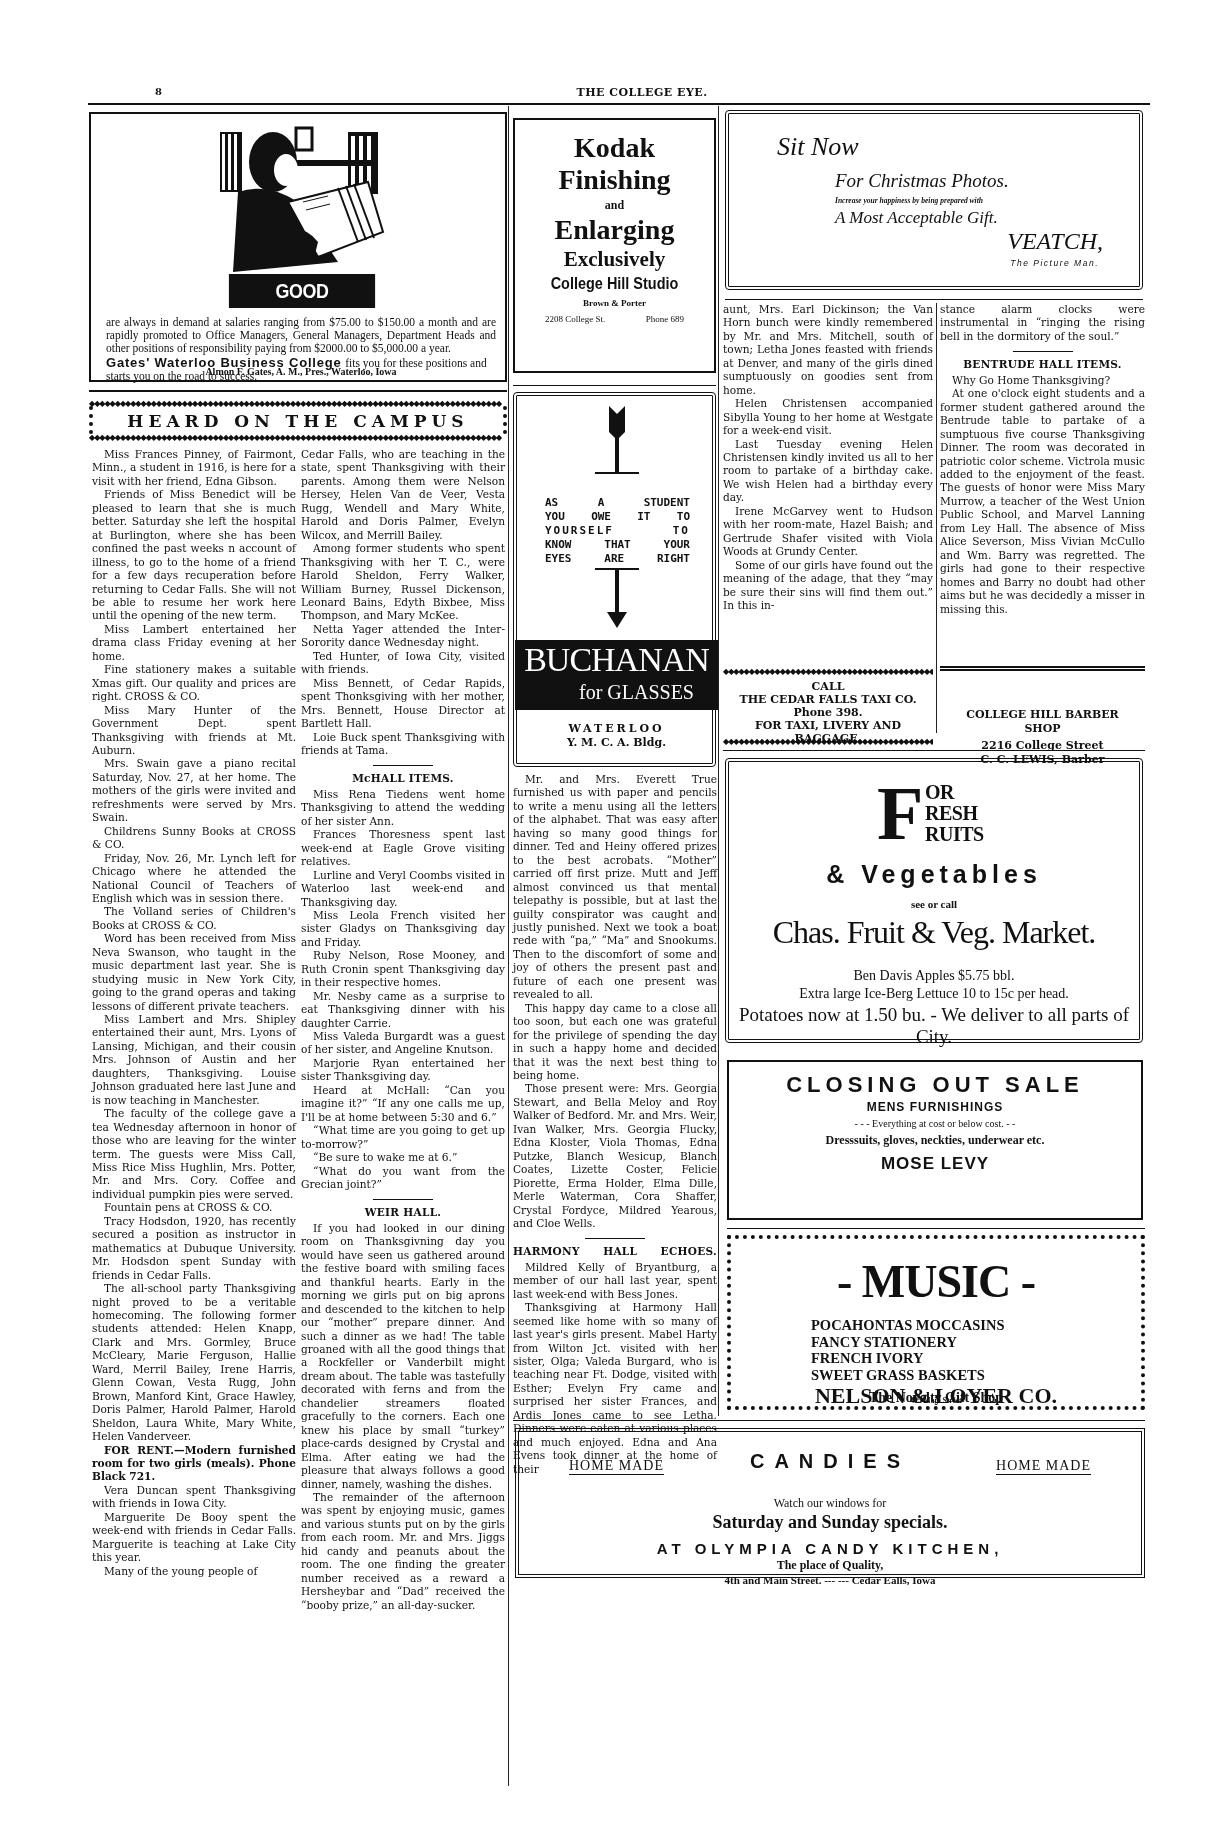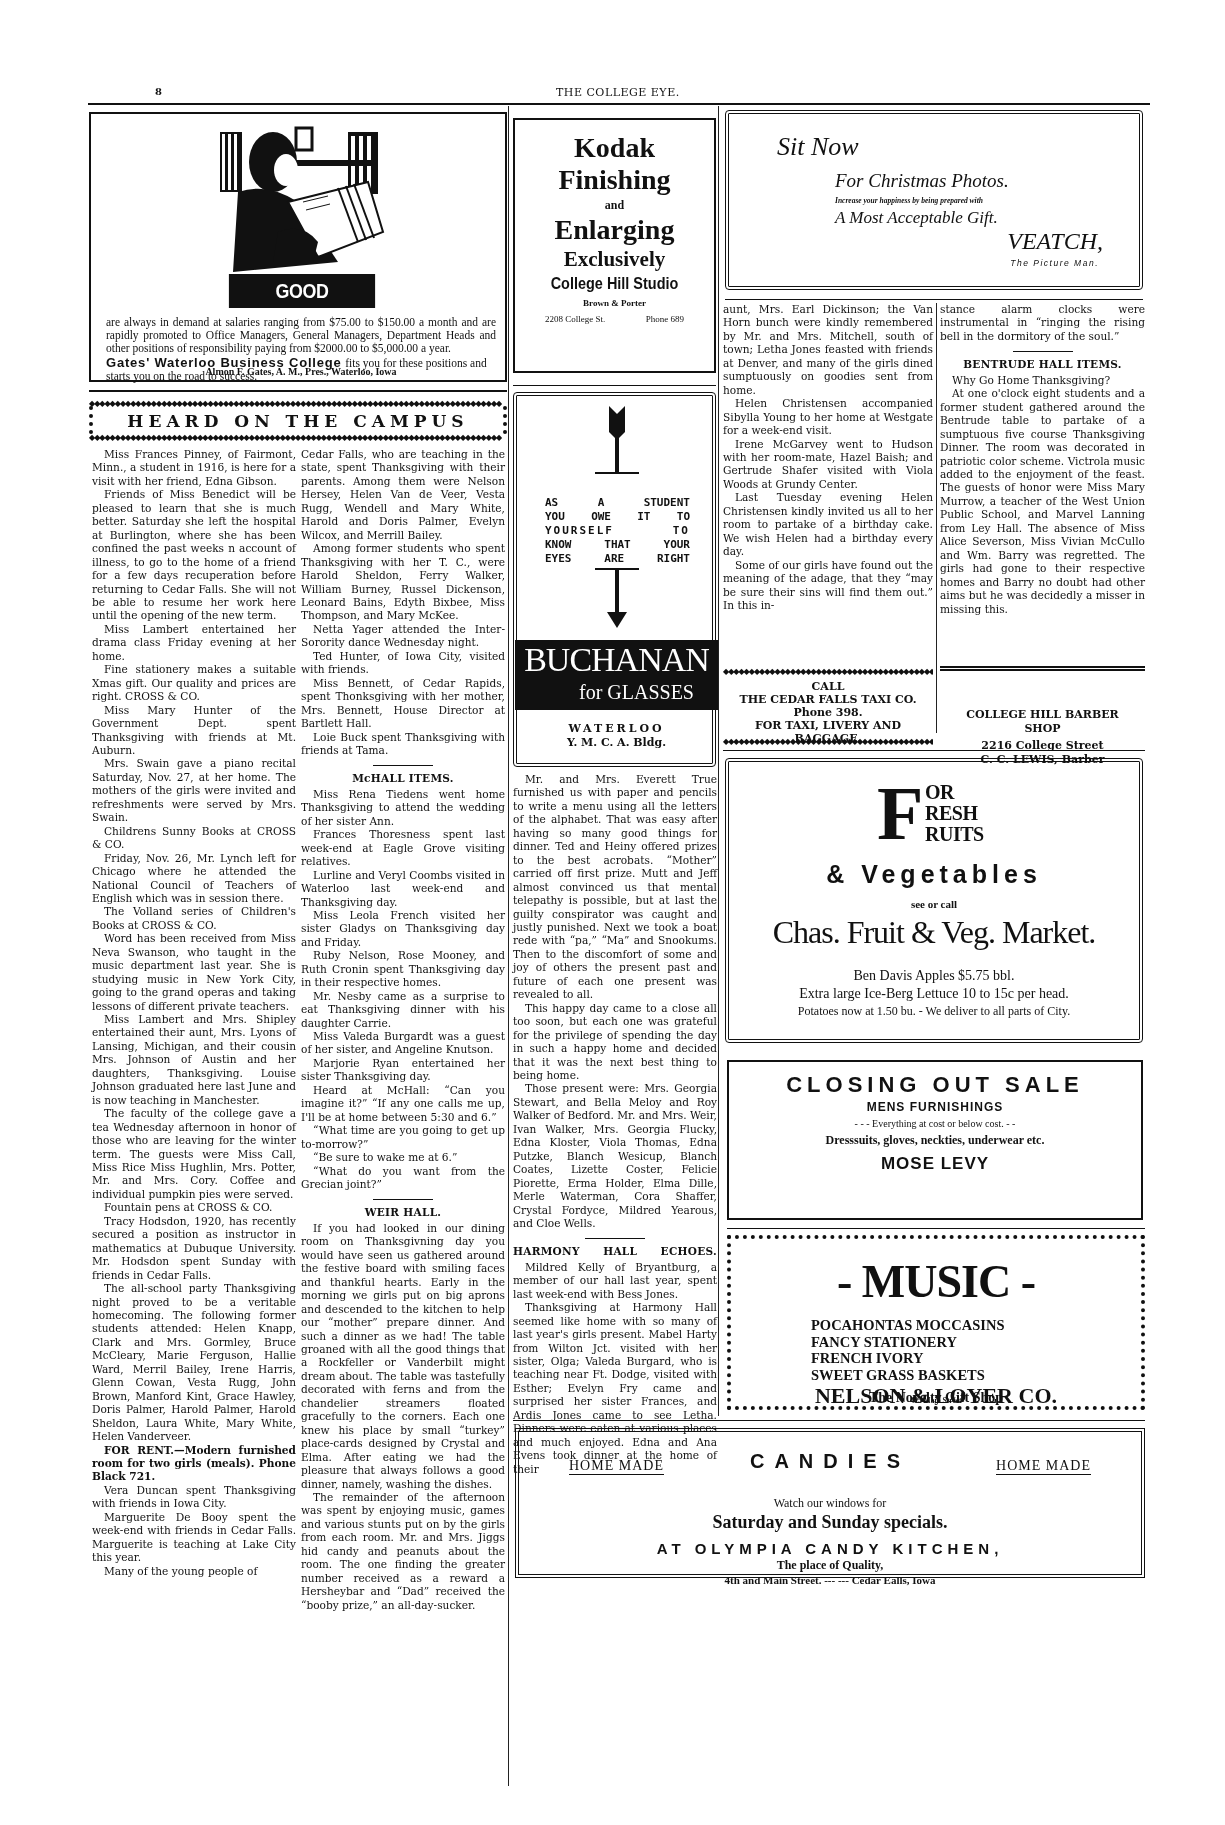--- a/index.html
+++ b/index.html
@@ -1,20 +1,20 @@
 <!DOCTYPE html>
 <html><head>
 <meta charset="utf-8">
 <style>
   * { box-sizing: border-box; margin: 0; padding: 0; }
   html, body { width: 1225px; height: 1825px; background: #ffffff; overflow: hidden; }
   body { position: relative; font-family: "DejaVu Serif", serif; color: #111; }
   .abs { position: absolute; }
   .page-num { left: 155px; top: 86px; font-size: 10px; font-weight: bold; }
-  .masthead { left: 556px; top: 86px; width: 200px; text-align: left; font-size: 11px; font-weight: normal; letter-spacing: 0.5px; }
+  .masthead { left: 542px; top: 86px; width: 200px; text-align: center; font-size: 11px; font-weight: bold; letter-spacing: 0.5px; }
   .hrule { height: 2px; background: #111; }
   .vrule { width: 1px; background: #222; }
   .box { border: 2px solid #111; }
   .box-heavy { border: 4px double #111; border-radius: 4px; }
   .col-text { font-size: 10.6px; line-height: 13.45px; text-align: justify; }
   .col-text p { text-indent: 12px; }
   .col-text p.noind { text-indent: 0; }
   .section-head { text-align: center; font-weight: bold; font-size: 10.5px; margin: 4px 0 2px; letter-spacing: 0.3px; }
   .section-rule { width: 60px; height: 1px; background: #111; margin: 8px auto 6px; }
   .dingbat-row { overflow: hidden; white-space: nowrap; font-size: 8px; line-height: 8px; letter-spacing: -1px; }
@@ -185,22 +185,22 @@
   <div class="serif italic bold" style="position:absolute; left:106px; top:82px; font-size:7.5px;">Increase your happiness by being prepared with</div>
   <div class="serif italic" style="position:absolute; left:106px; top:94px; font-size:17px;">A Most Acceptable Gift.</div>
   <div class="serif italic" style="position:absolute; right:36px; top:114px; font-size:24px;">VEATCH,</div>
   <div class="sans italic" style="position:absolute; right:40px; top:144px; font-size:8.5px; letter-spacing:1.5px;">The Picture Man.</div>
 </div>
 <div class="abs" style="left:725px; top:299px; width:418px; height:1px; background:#111;"></div>
 
 <div class="abs col-text" style="left:723px; top:303px; width:210px;">
   <p class="noind">aunt, Mrs. Earl Dickinson; the Van Horn bunch were kindly remembered by Mr. and Mrs. Mitchell, south of town; Letha Jones feasted with friends at Denver, and many of the girls dined sumptuously on goodies sent from home.</p>
   <p>Helen Christensen accompanied Sibylla Young to her home at Westgate for a week-end visit.</p>
+  <p>Last Tuesday evening Helen Christensen kindly invited us all to her room to partake of a birthday cake. We wish Helen had a birthday every day.</p>
   <p>Irene McGarvey went to Hudson with her room-mate, Hazel Baish; and Gertrude Shafer visited with Viola Woods at Grundy Center.</p>
-  <p>Last Tuesday evening Helen Christensen kindly invited us all to her room to partake of a birthday cake. We wish Helen had a birthday every day.</p>
   <p>Some of our girls have found out the meaning of the adage, that they “may be sure their sins will find them out.” In this in-</p>
 </div>
 <div class="abs vrule" style="left:936px; top:303px; height:430px;"></div>
 
 <div class="abs col-text" style="left:940px; top:303px; width:205px;">
   <p class="noind">stance alarm clocks were instrumental in “ringing the rising bell in the dormitory of the soul.”</p>
   <div class="section-rule"></div>
   <div class="section-head">BENTRUDE HALL ITEMS.</div>
   <p>Why Go Home Thanksgiving?</p>
   <p>At one o'clock eight students and a former student gathered around the Bentrude table to partake of a sumptuous five course Thanksgiving Dinner. The room was decorated in patriotic color scheme. Victrola music added to the enjoyment of the feast. The guests of honor were Miss Mary Murrow, a teacher of the West Union Public School, and Marvel Lanning from Ley Hall. The absence of Miss Alice Severson, Miss Vivian McCullo and Wm. Barry was regretted. The girls had gone to their respective homes and Barry no doubt had other aims but he was decidedly a misser in missing this.</p>
@@ -228,21 +228,21 @@
   <div class="serif bold" style="position:absolute; left:196px; top:20px; font-size:20px; line-height:21px; letter-spacing:-0.5px;">
     <div>OR</div>
     <div>RESH</div>
     <div>RUITS</div>
   </div>
   <div class="center sans bold" style="position:absolute; left:0; top:98px; width:410px; font-size:25px; letter-spacing:5px;">&amp; Vegetables</div>
   <div class="center serif bold" style="position:absolute; left:0; top:136px; width:410px; font-size:11px;">see or call</div>
   <div class="center serif" style="position:absolute; left:0; top:152px; width:410px; font-size:32px; letter-spacing:-1px;">Chas. Fruit &amp; Veg. Market.</div>
   <div class="center serif" style="position:absolute; left:0; top:206px; width:410px; font-size:14px;">Ben Davis Apples $5.75 bbl.</div>
   <div class="center serif" style="position:absolute; left:0; top:224px; width:410px; font-size:14px;">Extra large Ice-Berg Lettuce 10 to 15c per head.</div>
-  <div class="center serif" style="position:absolute; left:0; top:242px; width:410px; font-size:12px;">Potatoes now at 1.50 bu. - We deliver to all parts of City.</div>
+  <div class="center serif" style="position:absolute; left:0; top:242px; width:410px; font-size:19px;">Potatoes now at 1.50 bu. - We deliver to all parts of City.</div>
 </div>
 
 <div class="abs box" style="left:727px; top:1060px; width:416px; height:160px;">
   <div class="center sans bold" style="margin-top:10px; font-size:22px; letter-spacing:5px;">CLOSING OUT SALE</div>
   <div class="center sans bold" style="font-size:12px; letter-spacing:1px; margin-top:2px;">MENS FURNISHINGS</div>
   <div class="center serif" style="font-size:10px; margin-top:4px;text-align:center;">- - - Everything at cost or below cost. - -</div>
   <div class="center serif bold" style="font-size:12px; margin-top:4px;">Dresssuits, gloves, neckties, underwear etc.</div>
   <div class="center sans bold" style="font-size:17px; margin-top:6px; letter-spacing:1px;">MOSE LEVY</div>
 </div>
 <div class="abs" style="left:727px; top:1228px; width:418px; height:1px; background:#111;"></div>

